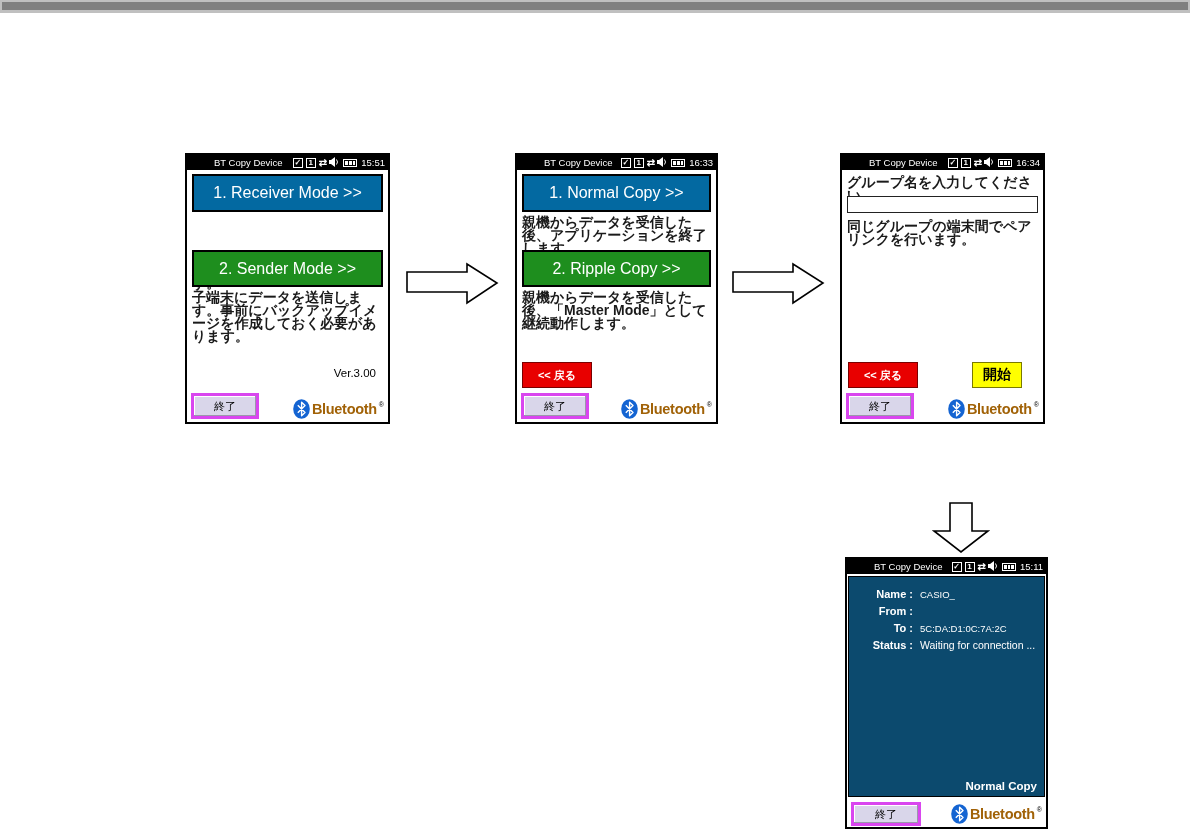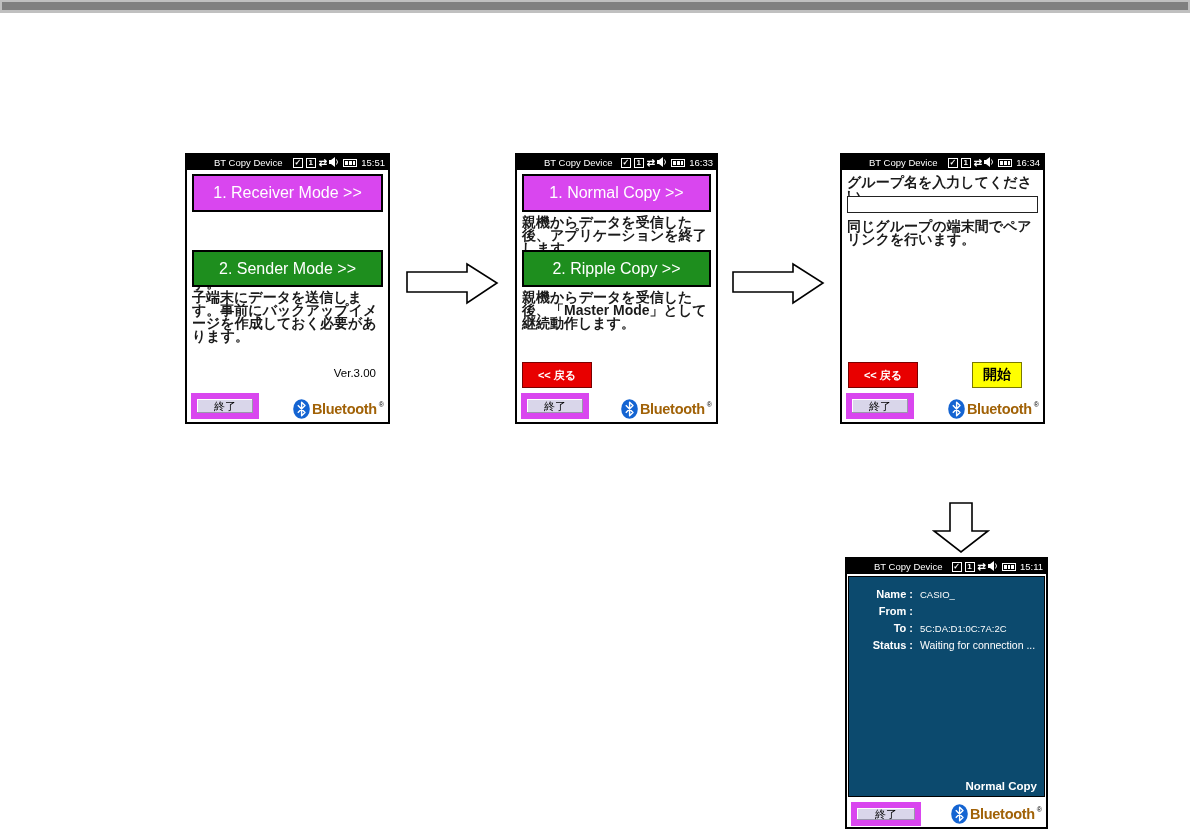--- a/index.html
+++ b/index.html
@@ -22,29 +22,29 @@
   .ic-arrows{font-size:10px;font-weight:bold;letter-spacing:-1px;}
   .ic-batt{width:14px;height:8px;border:1px solid #fff;display:flex;gap:1px;padding:1px;
     box-sizing:border-box;}
   .ic-batt i{flex:1;background:#fff;}
   .tb-time{font-size:9.5px;margin-left:1px;}
 
   .content{position:relative;height:calc(100% - 15px);}
 
   .btn-big{position:absolute;left:5px;right:5px;height:38px;border:2px solid #000;color:#fff;
     display:flex;align-items:center;justify-content:center;font-size:16px;box-sizing:border-box;}
-  .btn-big.blue{background:#d946ef;}
+  .btn-big.blue{background:#0369a1;}
   .btn-big.green{background:#1e8e1e;}
 
   .desc{position:absolute;left:5px;right:4px;color:#1a1a1a;font-size:14px;line-height:13px;
     font-weight:600;word-break:break-all;}
   .ver{position:absolute;right:12px;font-size:11.5px;color:#000;}
 
   .btn-exit{position:absolute;left:4px;width:68px;height:26px;background:#d9d6ea;
-    border:6px solid #d946ef;display:flex;align-items:center;justify-content:center;
+    border:3px solid #d946ef;display:flex;align-items:center;justify-content:center;
     font-size:11px;color:#000;box-sizing:border-box;
     box-shadow:inset -1px -1px 0 #9a97ac, inset 1px 1px 0 #ffffff;}
   .btn-back{position:absolute;left:5px;width:70px;height:26px;background:#e80000;color:#fff;
     font-weight:bold;font-size:11px;display:flex;align-items:center;justify-content:center;
     border:1px solid #7a0000;box-sizing:border-box;}
   .btn-start{position:absolute;right:21px;width:50px;height:26px;background:#ffff00;color:#000;
     font-weight:bold;font-size:14px;display:flex;align-items:center;justify-content:center;
     border:1px solid #7a7a00;box-sizing:border-box;}
 
   .bt-logo{position:absolute;right:4px;bottom:3px;display:flex;align-items:center;gap:2px;}

